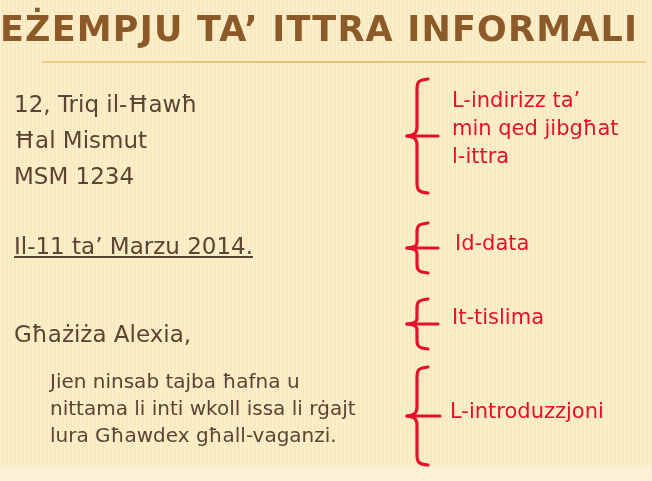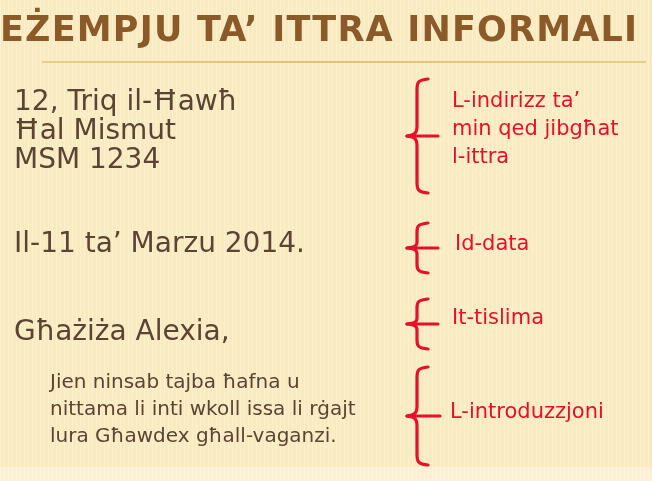--- a/index.html
+++ b/index.html
@@ -63,27 +63,27 @@
     height: 2px;
     background: linear-gradient(90deg, #e8cd86 0%, #e0c276 45%, #e8cd86 100%);
   }
 
   
   .letter-block {
     position: absolute;
     left: 14px;
     color: #5c4432;
     font-family: "DejaVu Sans", sans-serif;
-    font-size: 28px;
-    line-height: 29px;
+    font-size: 23px;
+    line-height: 36px;
     white-space: pre-line;
   }
 
   #block-address  { top: 86px;  }
-  #block-date     { top: 228px; }
+  #block-date     { top: 228px; text-decoration: underline; }
   #block-greeting { top: 316px; text-align: center; }
   #block-intro    { top: 368px; font-size: 20px; line-height: 27px; margin-left: 36px; }
 
   
   .annot {
     position: absolute;
     color: #e3122a;
     font-family: "DejaVu Sans", sans-serif;
     font-size: 21px;
     line-height: 28px;

